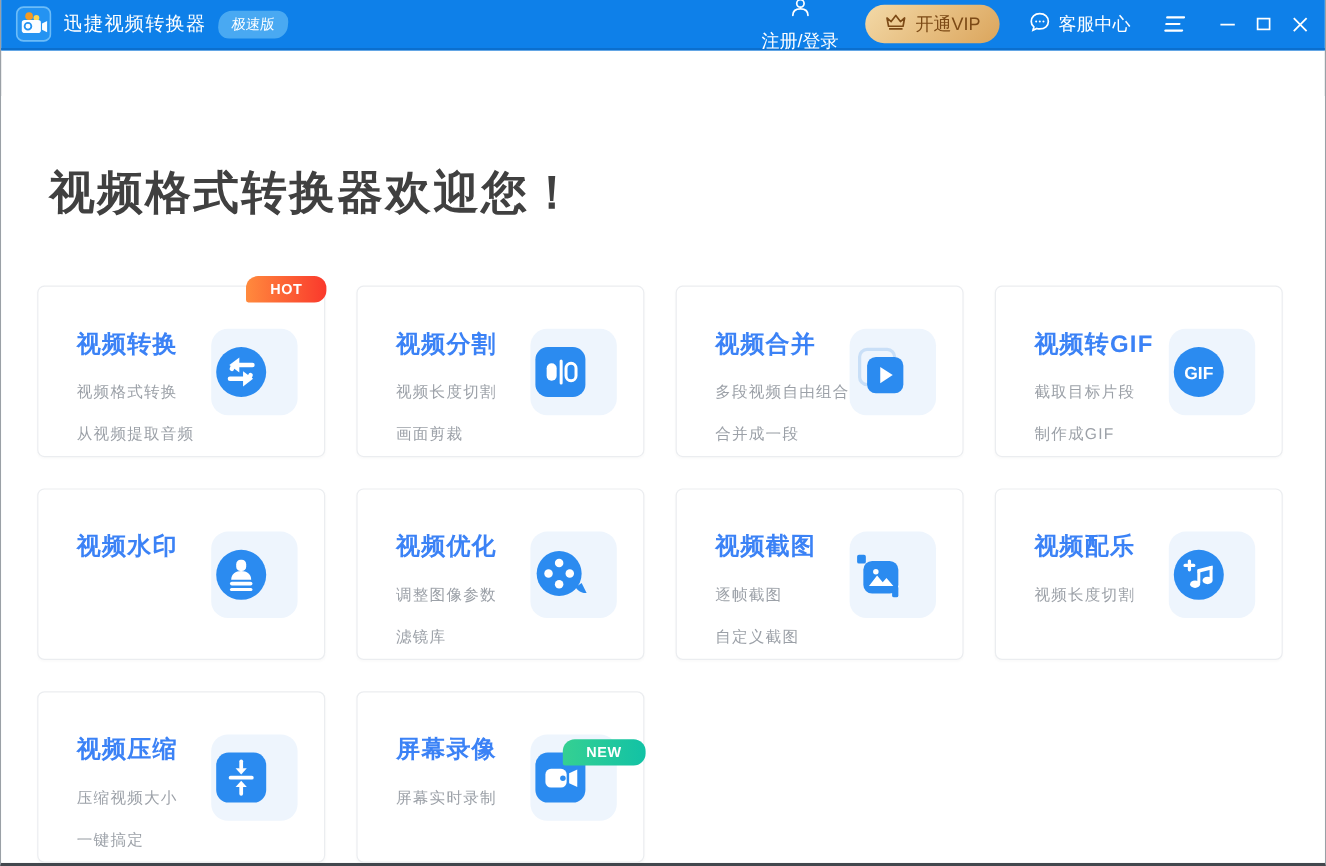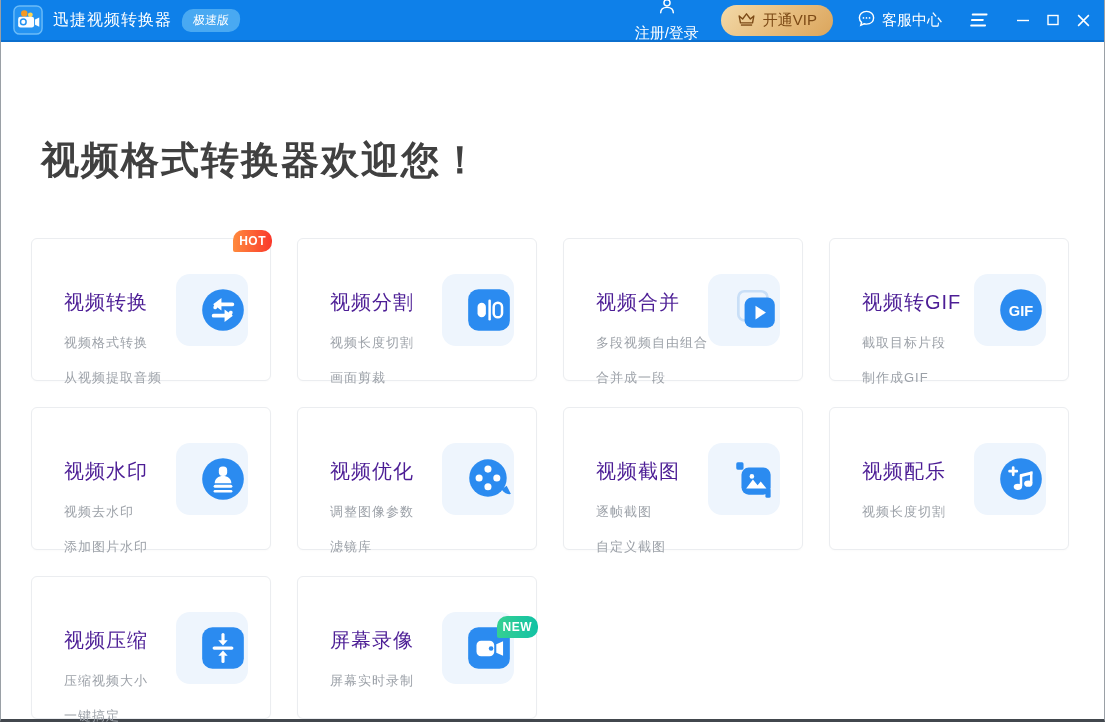--- a/index.html
+++ b/index.html
@@ -37,30 +37,30 @@
   .win-btn:last-child { margin-right:6px; }
   
   .main { flex:1; background:#fff; padding:55px 37px 0 30px; }
   .welcome-heading { font-size:38px; font-weight:800; color:#404040; letter-spacing:2px; margin:0 0 52px 10px; }
   .card-grid { display:grid; grid-template-columns:repeat(4,240px); gap:26px; }
   .card {
     position:relative; width:240px; height:143px; background:#fff;
     border:1px solid #ebedf0; border-radius:6px; cursor:pointer;
     padding:34px 24px 0 32px; box-shadow:0 1px 2px rgba(0,0,0,0.02);
   }
-  .card-title { font-size:20px; color:#4c1d95; font-weight:400; margin-bottom:18px; letter-spacing:1px;margin-top:16px; }
+  .card-title { font-size:20px; color:#3b82f6; font-weight:700; margin-bottom:18px; letter-spacing:1px; }
   .card-line { font-size:13px; color:#9ca1a8; margin-bottom:17px; letter-spacing:1px; }
   .card-iconbox {
     position:absolute; right:22px; top:50%; transform:translateY(-50%);
     width:72px; height:72px; border-radius:14px; background:#eef5fd;
-    display:flex; align-items:center; justify-content:flex-end;
+    display:flex; align-items:center; justify-content:flex-start;
   }
   .card-badge {
     position:absolute; top:-9px; right:-2px; color:#fff; font-size:12px; font-weight:bold;
-    padding:4px 6px; border-radius:10px 10px 10px 2px; letter-spacing:0.5px;
+    padding:4px 20px; border-radius:10px 10px 10px 2px; letter-spacing:0.5px;
   }
   .badge-hot { background:linear-gradient(90deg,#ff8a3d,#fa392c); }
   .badge-new { background:linear-gradient(90deg,#35d092,#12c2a5);margin-top:48px; }
 </style>
 </head>
 <body>
 
 <div class="window">
 
   <div class="titlebar">
@@ -195,24 +195,20 @@
           </div>
     <div class="card-iconbox">
             <svg viewBox="0 0 48 48" width="50" height="50">
     <circle cx="24" cy="24" r="20" fill="#2b8bf0"></circle>
     <text x="24" y="29.5" font-size="14" font-weight="bold" fill="#fff" text-anchor="middle" font-family="Liberation Sans, sans-serif">GIF</text>
             </svg>
           </div>
   </div>
         <div class="card">
     <div class="card-title">视频水印</div>
-    <div class="card-lines">
-            <div class="card-line">视频去水印</div>
-            <div class="card-line">添加图片水印</div>
-          </div>
     <div class="card-iconbox">
             <svg viewBox="0 0 48 48" width="50" height="50">
     <circle cx="24" cy="24" r="20" fill="#2b8bf0"></circle>
     <rect x="20" y="12" width="8" height="9" rx="3.5" fill="#fff"></rect>
     <path d="M16 28 c0-4.5 3.5-7 8-7 s8 2.5 8 7 z" fill="#fff"></path>
     <rect x="15" y="29.5" width="18" height="3" rx="1.5" fill="#fff"></rect>
     <rect x="15" y="34.5" width="18" height="2.4" rx="1.2" fill="#fff"></rect>
             </svg>
           </div>
   </div>

